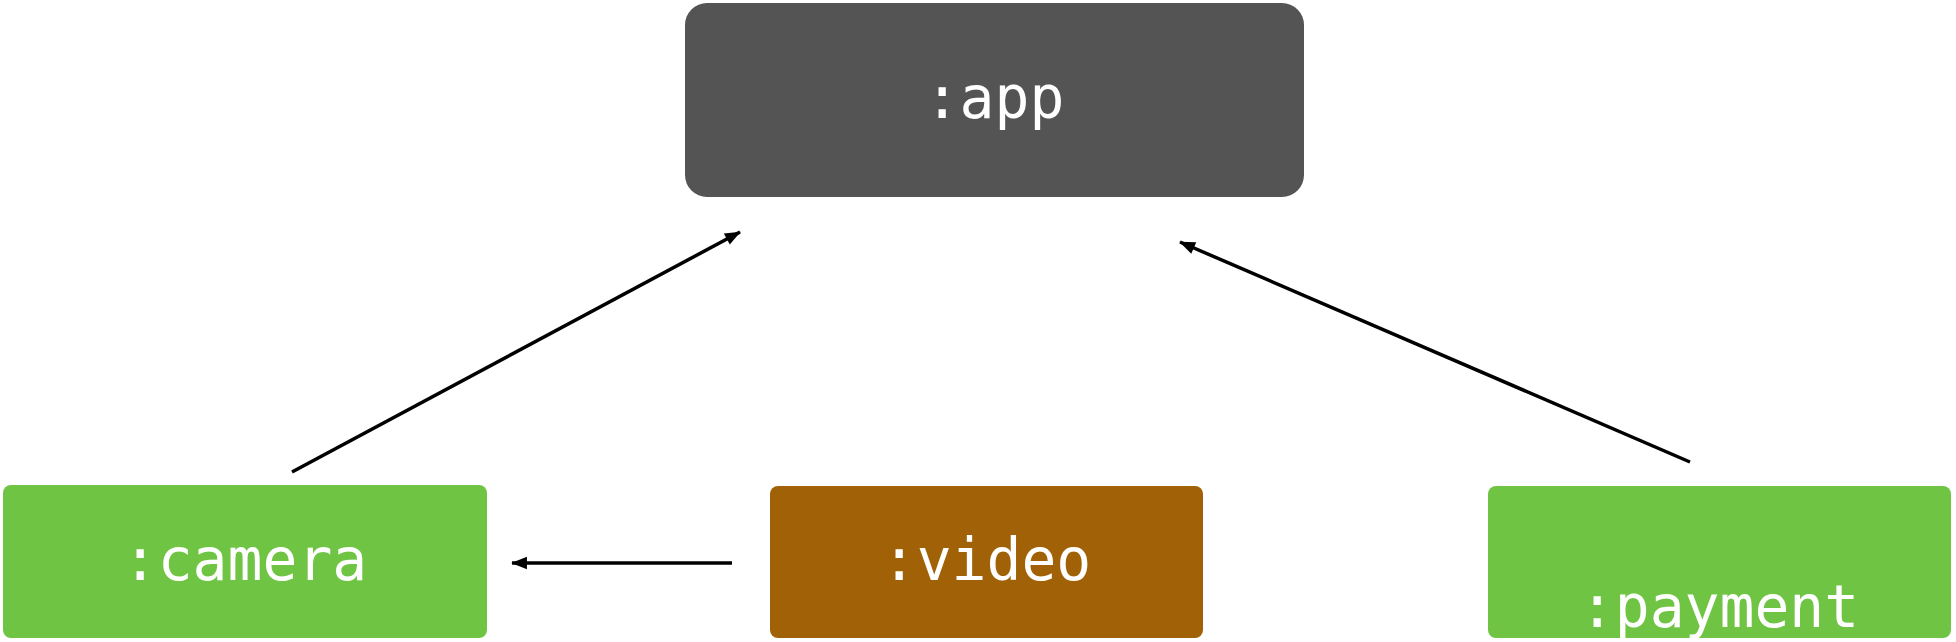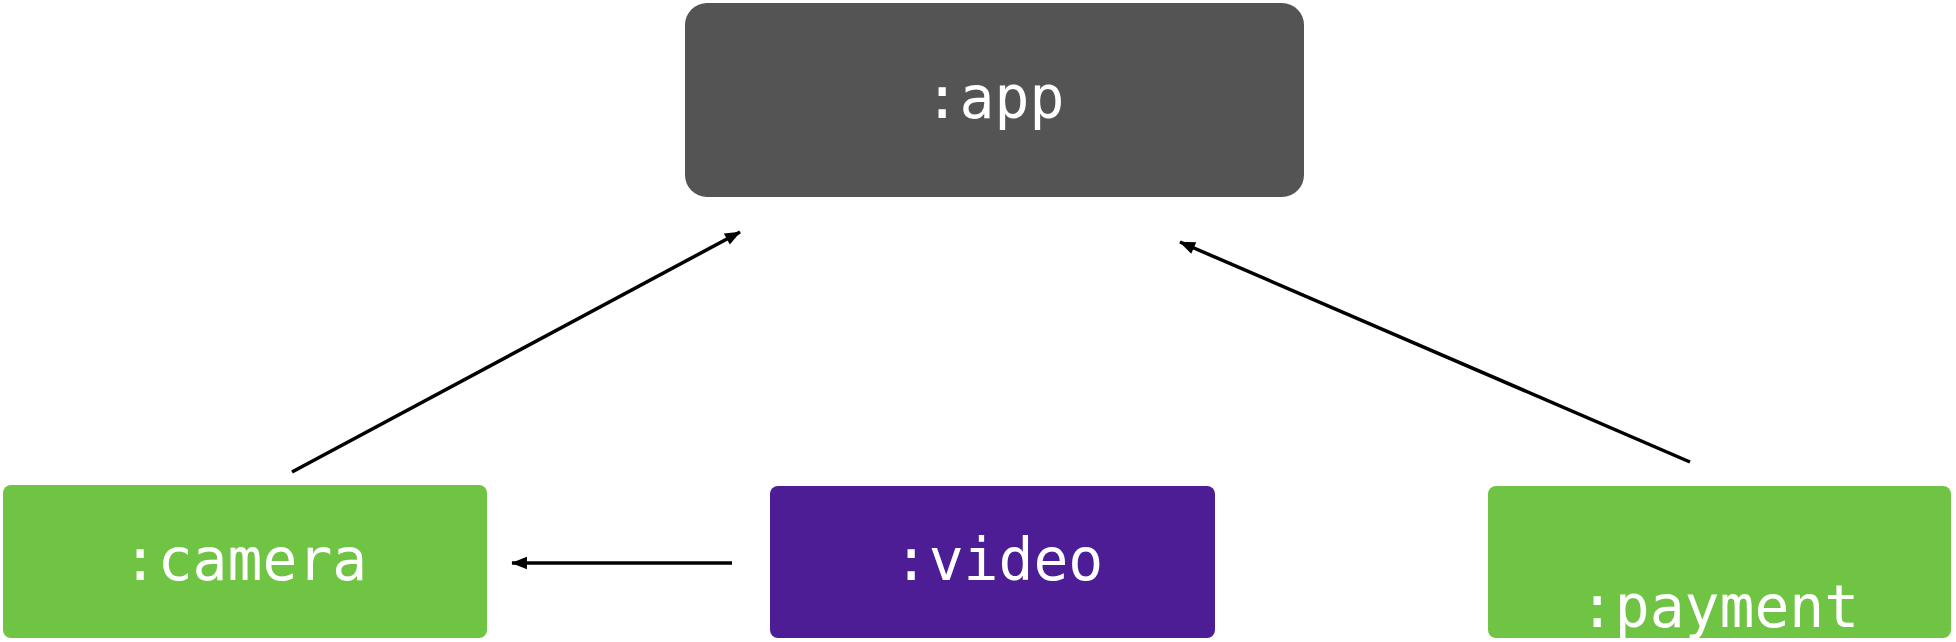--- a/index.html
+++ b/index.html
@@ -86,21 +86,21 @@
   </svg>
 
   <div class="node node-app" style="background: rgb(84, 84, 84);">
     <span class="node-label">:app</span>
   </div>
 
   <div class="node node-green node-camera" style="background: rgb(112, 196, 68);">
     <span class="node-label">:camera</span>
   </div>
 
-  <div class="node node-green node-video" style="background: #4c1d95; padding-left: 12px;">
+  <div class="node node-green node-video" style="background: #a16207;">
     <span class="node-label">:video</span>
   </div>
 
   <div class="node node-green node-payment" style="background: rgb(112, 196, 68); align-items: flex-end;">
     <span class="node-label">:payment</span>
   </div>
 
 </div>
 
 </body></html>

